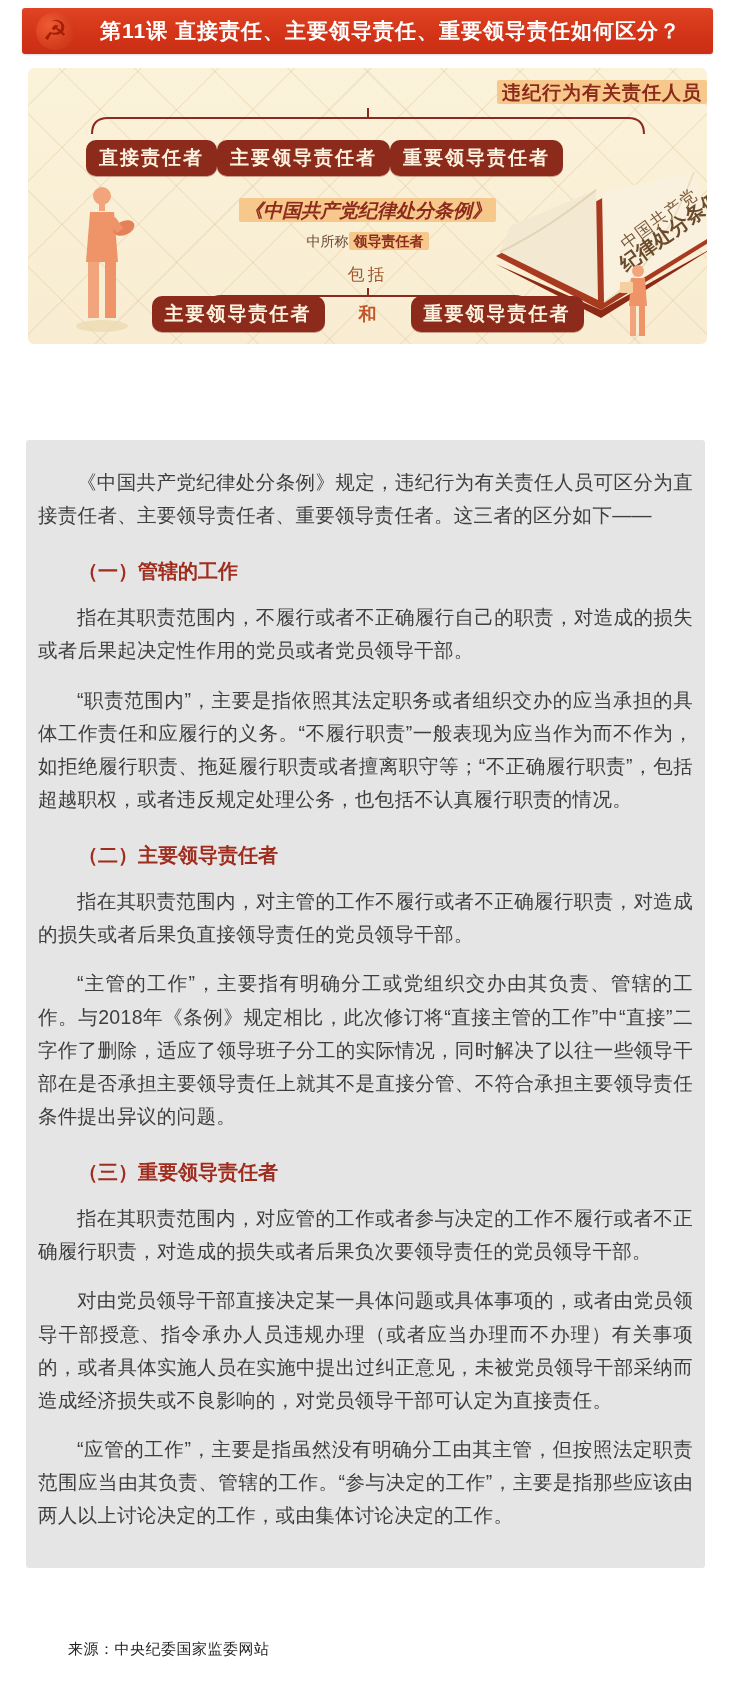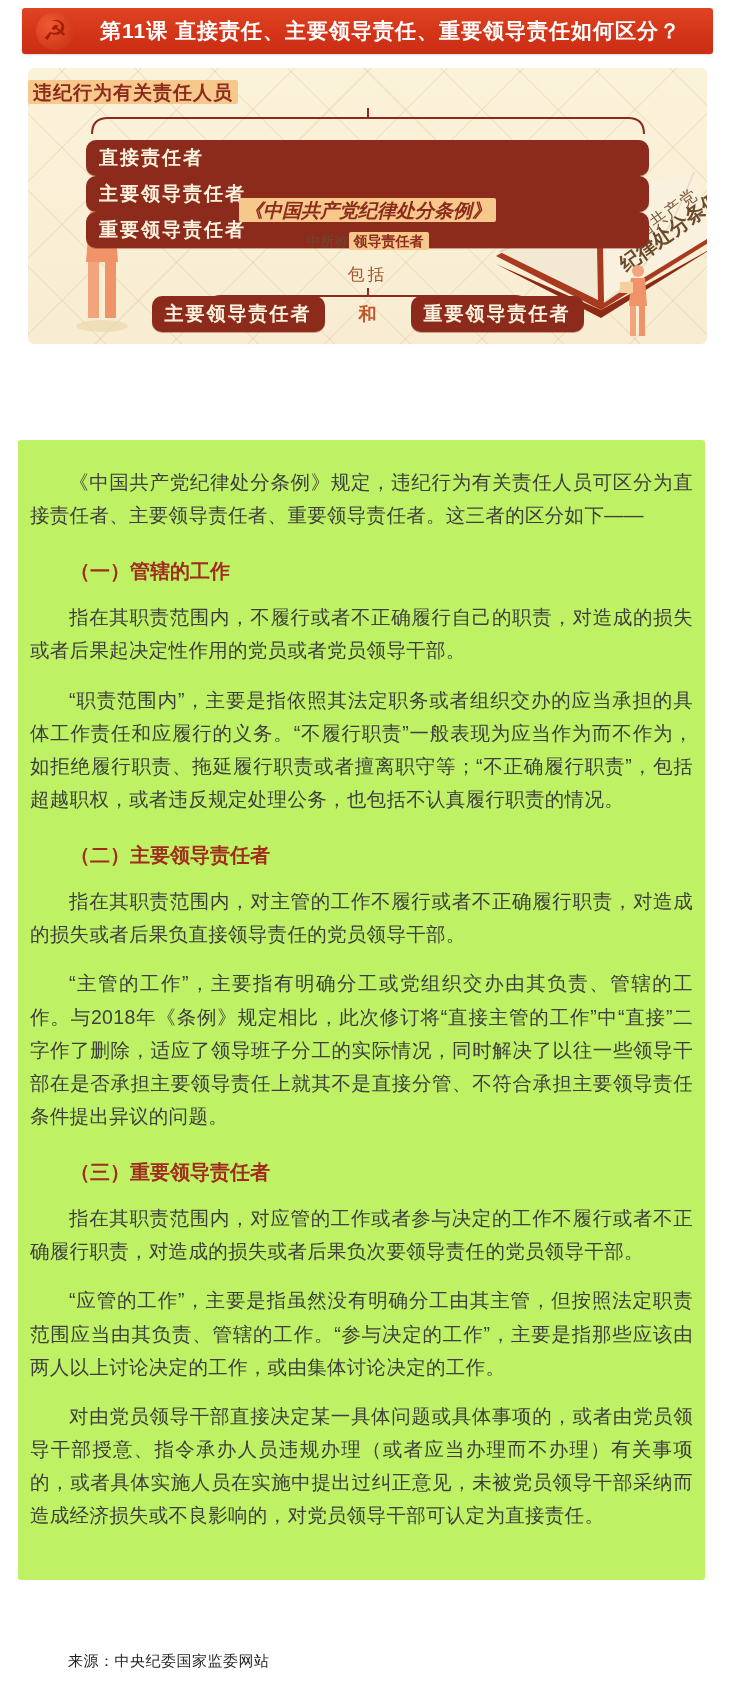--- a/index.html
+++ b/index.html
@@ -26,51 +26,51 @@
 
   
   .infographic{
     position:relative;margin:14px 28px 0 28px;height:276px;border-radius:6px;
     background:
       repeating-linear-gradient(45deg,rgba(207,160,105,.16) 0 1.5px,transparent 1.5px 54px),
       repeating-linear-gradient(-45deg,rgba(207,160,105,.16) 0 1.5px,transparent 1.5px 54px),
       linear-gradient(180deg,#fbf2da,#f8edd2);
     overflow:hidden;
   }
-  .ig-center{position:absolute;left:0;right:0;top:0;text-align:left;}
+  .ig-center{position:absolute;left:0;right:0;top:0;text-align:right;}
   .hl{
     background:#f6c88c;color:#8c2a1c;font-weight:bold;padding:1px 5px;border-radius:2px;
   }
   .ig-top-label{margin-top:12px;font-size:19px;letter-spacing:1px;font-family:"DejaVu Serif","Liberation Serif",serif;}
   .ig-sub{color:#a4562e;font-size:17px;margin-top:8px;letter-spacing:2px;}
   .ig-bracket{display:block;margin:2px auto 0 auto;}
   .tag-row{
     position:absolute;left:0;right:0;display:flex;justify-content:flex-start;
-    padding:0 58px;box-sizing:border-box;flex-direction:column;
+    padding:0 58px;box-sizing:border-box;
   }
   .tag{
     background:#8c2a1c;color:#fdf2dd;font-weight:bold;font-size:19px;letter-spacing:2px;
     padding:5px 13px;border-radius:10px;font-family:"DejaVu Serif","Liberation Serif",serif;
     box-shadow:0 1px 0 rgba(140,42,28,.4);white-space:nowrap;
   }
   .ig-mid{position:absolute;left:0;right:0;top:130px;text-align:center;}
   .ig-reg{font-size:19px;font-family:"DejaVu Serif","Liberation Serif",serif;font-style:italic;}
   .ig-called{margin-top:9px;font-size:14px;color:#6b4a33;font-family:"DejaVu Serif","Liberation Serif",serif;}
   .ig-include{margin-top:12px;color:#a4562e;font-size:17px;letter-spacing:3px;}
   .ig-bottom-row{
     position:absolute;left:0;right:0;top:228px;display:flex;justify-content:center;
     align-items:center;gap:34px;
   }
   .and{color:#c2562b;font-size:18px;font-weight:bold;}
   .fig{position:absolute;}
 
   
   .article{
-    margin:96px 30px 0 18px;background:#bef264;border-radius:3px;
-    padding:16px 12px 32px 12px;color:#3e3e3e;
+    margin:96px 30px 0 26px;background:#e5e5e5;border-radius:3px;
+    padding:16px 12px 20px 12px;color:#3e3e3e;
   }
   .para{
     font-size:19.5px;line-height:1.7;text-indent:2em;margin:16px 0;
     letter-spacing:.3px;text-align:justify;
   }
   .sec-head{
     font-size:20px;font-weight:bold;color:#a02c1e;text-indent:2em;margin:26px 0 16px 0;
   }
   .intro{margin-top:10px;}
 
@@ -156,19 +156,19 @@
     <h2 class="sec-head">（一）管辖的工作</h2>
     <p class="para">指在其职责范围内，不履行或者不正确履行自己的职责，对造成的损失或者后果起决定性作用的党员或者党员领导干部。</p>
     <p class="para">“职责范围内”，主要是指依照其法定职务或者组织交办的应当承担的具体工作责任和应履行的义务。“不履行职责”一般表现为应当作为而不作为，如拒绝履行职责、拖延履行职责或者擅离职守等；“不正确履行职责”，包括超越职权，或者违反规定处理公务，也包括不认真履行职责的情况。</p>
 
     <h2 class="sec-head">（二）主要领导责任者</h2>
     <p class="para">指在其职责范围内，对主管的工作不履行或者不正确履行职责，对造成的损失或者后果负直接领导责任的党员领导干部。</p>
     <p class="para">“主管的工作”，主要指有明确分工或党组织交办由其负责、管辖的工作。与2018年《条例》规定相比，此次修订将“直接主管的工作”中“直接”二字作了删除，适应了领导班子分工的实际情况，同时解决了以往一些领导干部在是否承担主要领导责任上就其不是直接分管、不符合承担主要领导责任条件提出异议的问题。</p>
 
     <h2 class="sec-head">（三）重要领导责任者</h2>
     <p class="para">指在其职责范围内，对应管的工作或者参与决定的工作不履行或者不正确履行职责，对造成的损失或者后果负次要领导责任的党员领导干部。</p>
+    <p class="para">对由党员领导干部直接决定某一具体问题或具体事项的，或者由党员领导干部授意、指令承办人员违规办理（或者应当办理而不办理）有关事项的，或者具体实施人员在实施中提出过纠正意见，未被党员领导干部采纳而造成经济损失或不良影响的，对党员领导干部可认定为直接责任。</p>
     <p class="para">“应管的工作”，主要是指虽然没有明确分工由其主管，但按照法定职责范围应当由其负责、管辖的工作。“参与决定的工作”，主要是指那些应该由两人以上讨论决定的工作，或由集体讨论决定的工作。</p>
-    <p class="para">对由党员领导干部直接决定某一具体问题或具体事项的，或者由党员领导干部授意、指令承办人员违规办理（或者应当办理而不办理）有关事项的，或者具体实施人员在实施中提出过纠正意见，未被党员领导干部采纳而造成经济损失或不良影响的，对党员领导干部可认定为直接责任。</p>
   </main>
 
   <div class="source">来源：中央纪委国家监委网站</div>
 
 </div>
 
 </body></html>

